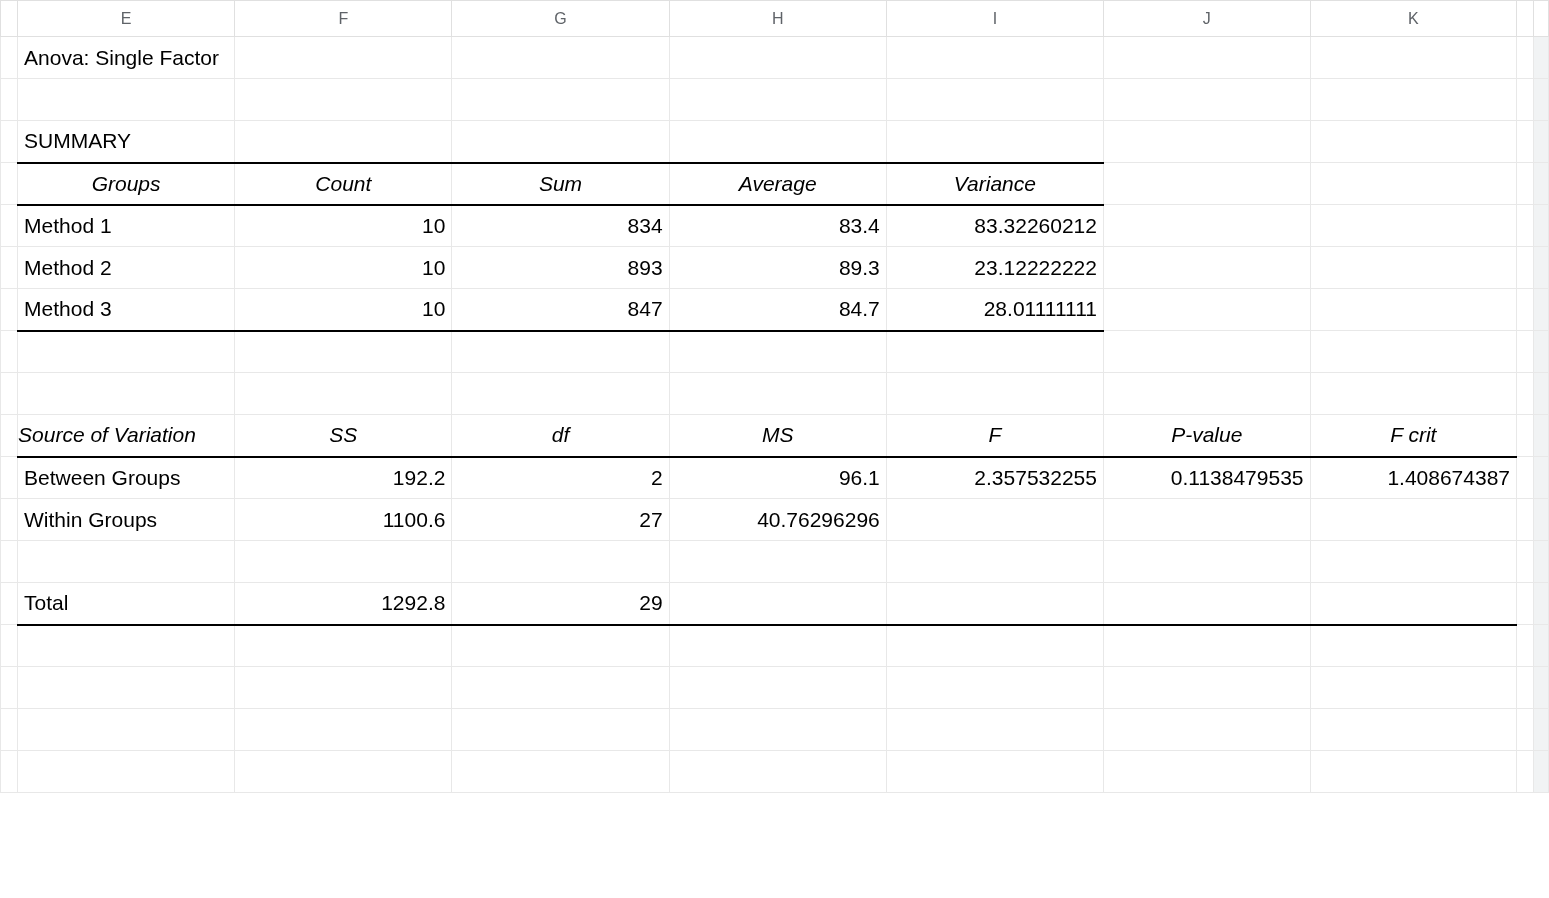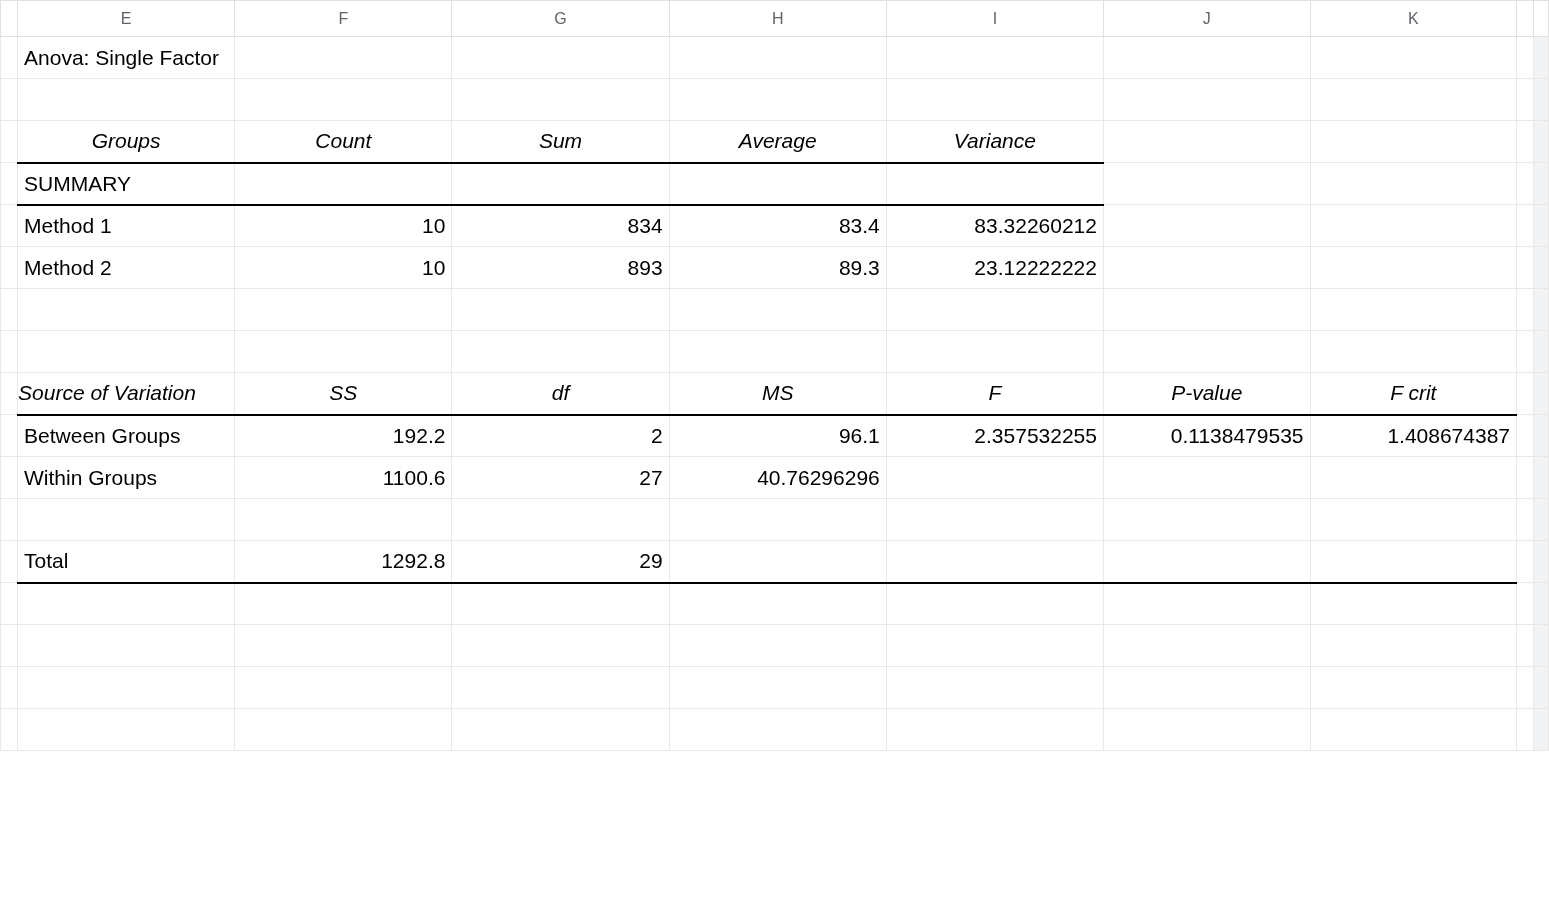--- a/index.html
+++ b/index.html
@@ -107,46 +107,46 @@
           <td></td>
           <td></td>
           <td></td>
           <td></td>
       <td class="stub"></td>
           <td class="scrollstub"></td>
     </tr>
 
     <tr>
       <td class="stub"></td>
+      <td class="left bb-thick">SUMMARY</td>
+      <td class="bb-thick"></td>
+      <td class="bb-thick"></td>
+      <td class="bb-thick"></td>
+      <td class="bb-thick"></td>
+      <td></td>
+      <td></td>
+      <td class="stub"></td>
+          <td class="scrollstub"></td>
+    </tr>
+
+    <tr>
+      <td class="stub"></td>
       <td class="center italic bb-thick">Groups</td>
       <td class="center italic bb-thick">Count</td>
       <td class="center italic bb-thick">Sum</td>
       <td class="center italic bb-thick">Average</td>
       <td class="center italic bb-thick">Variance</td>
       <td></td>
       <td></td>
       <td class="stub"></td>
           <td class="scrollstub"></td>
     </tr>
 
     <tr>
       <td class="stub"></td>
-      <td class="left bb-thick">SUMMARY</td>
-      <td class="bb-thick"></td>
-      <td class="bb-thick"></td>
-      <td class="bb-thick"></td>
-      <td class="bb-thick"></td>
-      <td></td>
-      <td></td>
-      <td class="stub"></td>
-          <td class="scrollstub"></td>
-    </tr>
-
-    <tr>
-      <td class="stub"></td>
       <td class="left">Method 1</td>
       <td class="right">10</td>
       <td class="right">834</td>
       <td class="right">83.4</td>
       <td class="right">83.32260212</td>
       <td></td>
       <td></td>
       <td class="stub"></td>
           <td class="scrollstub"></td>
     </tr>
@@ -157,20 +157,32 @@
       <td class="right">10</td>
       <td class="right">893</td>
       <td class="right">89.3</td>
       <td class="right">23.12222222</td>
       <td></td>
       <td></td>
       <td class="stub"></td>
           <td class="scrollstub"></td>
     </tr>
 
+    <tr>
+      <td class="stub"></td>
+      <td class="left bb-thick">Method 3</td>
+      <td class="right bb-thick">10</td>
+      <td class="right bb-thick">847</td>
+      <td class="right bb-thick">84.7</td>
+      <td class="right bb-thick">28.01111111</td>
+      <td></td>
+      <td></td>
+      <td class="stub"></td>
+          <td class="scrollstub"></td>
+    </tr>
 
     <tr>
           <td class="stub"></td>
           <td></td>
           <td></td>
           <td></td>
           <td></td>
           <td></td>
           <td></td>
           <td></td>

